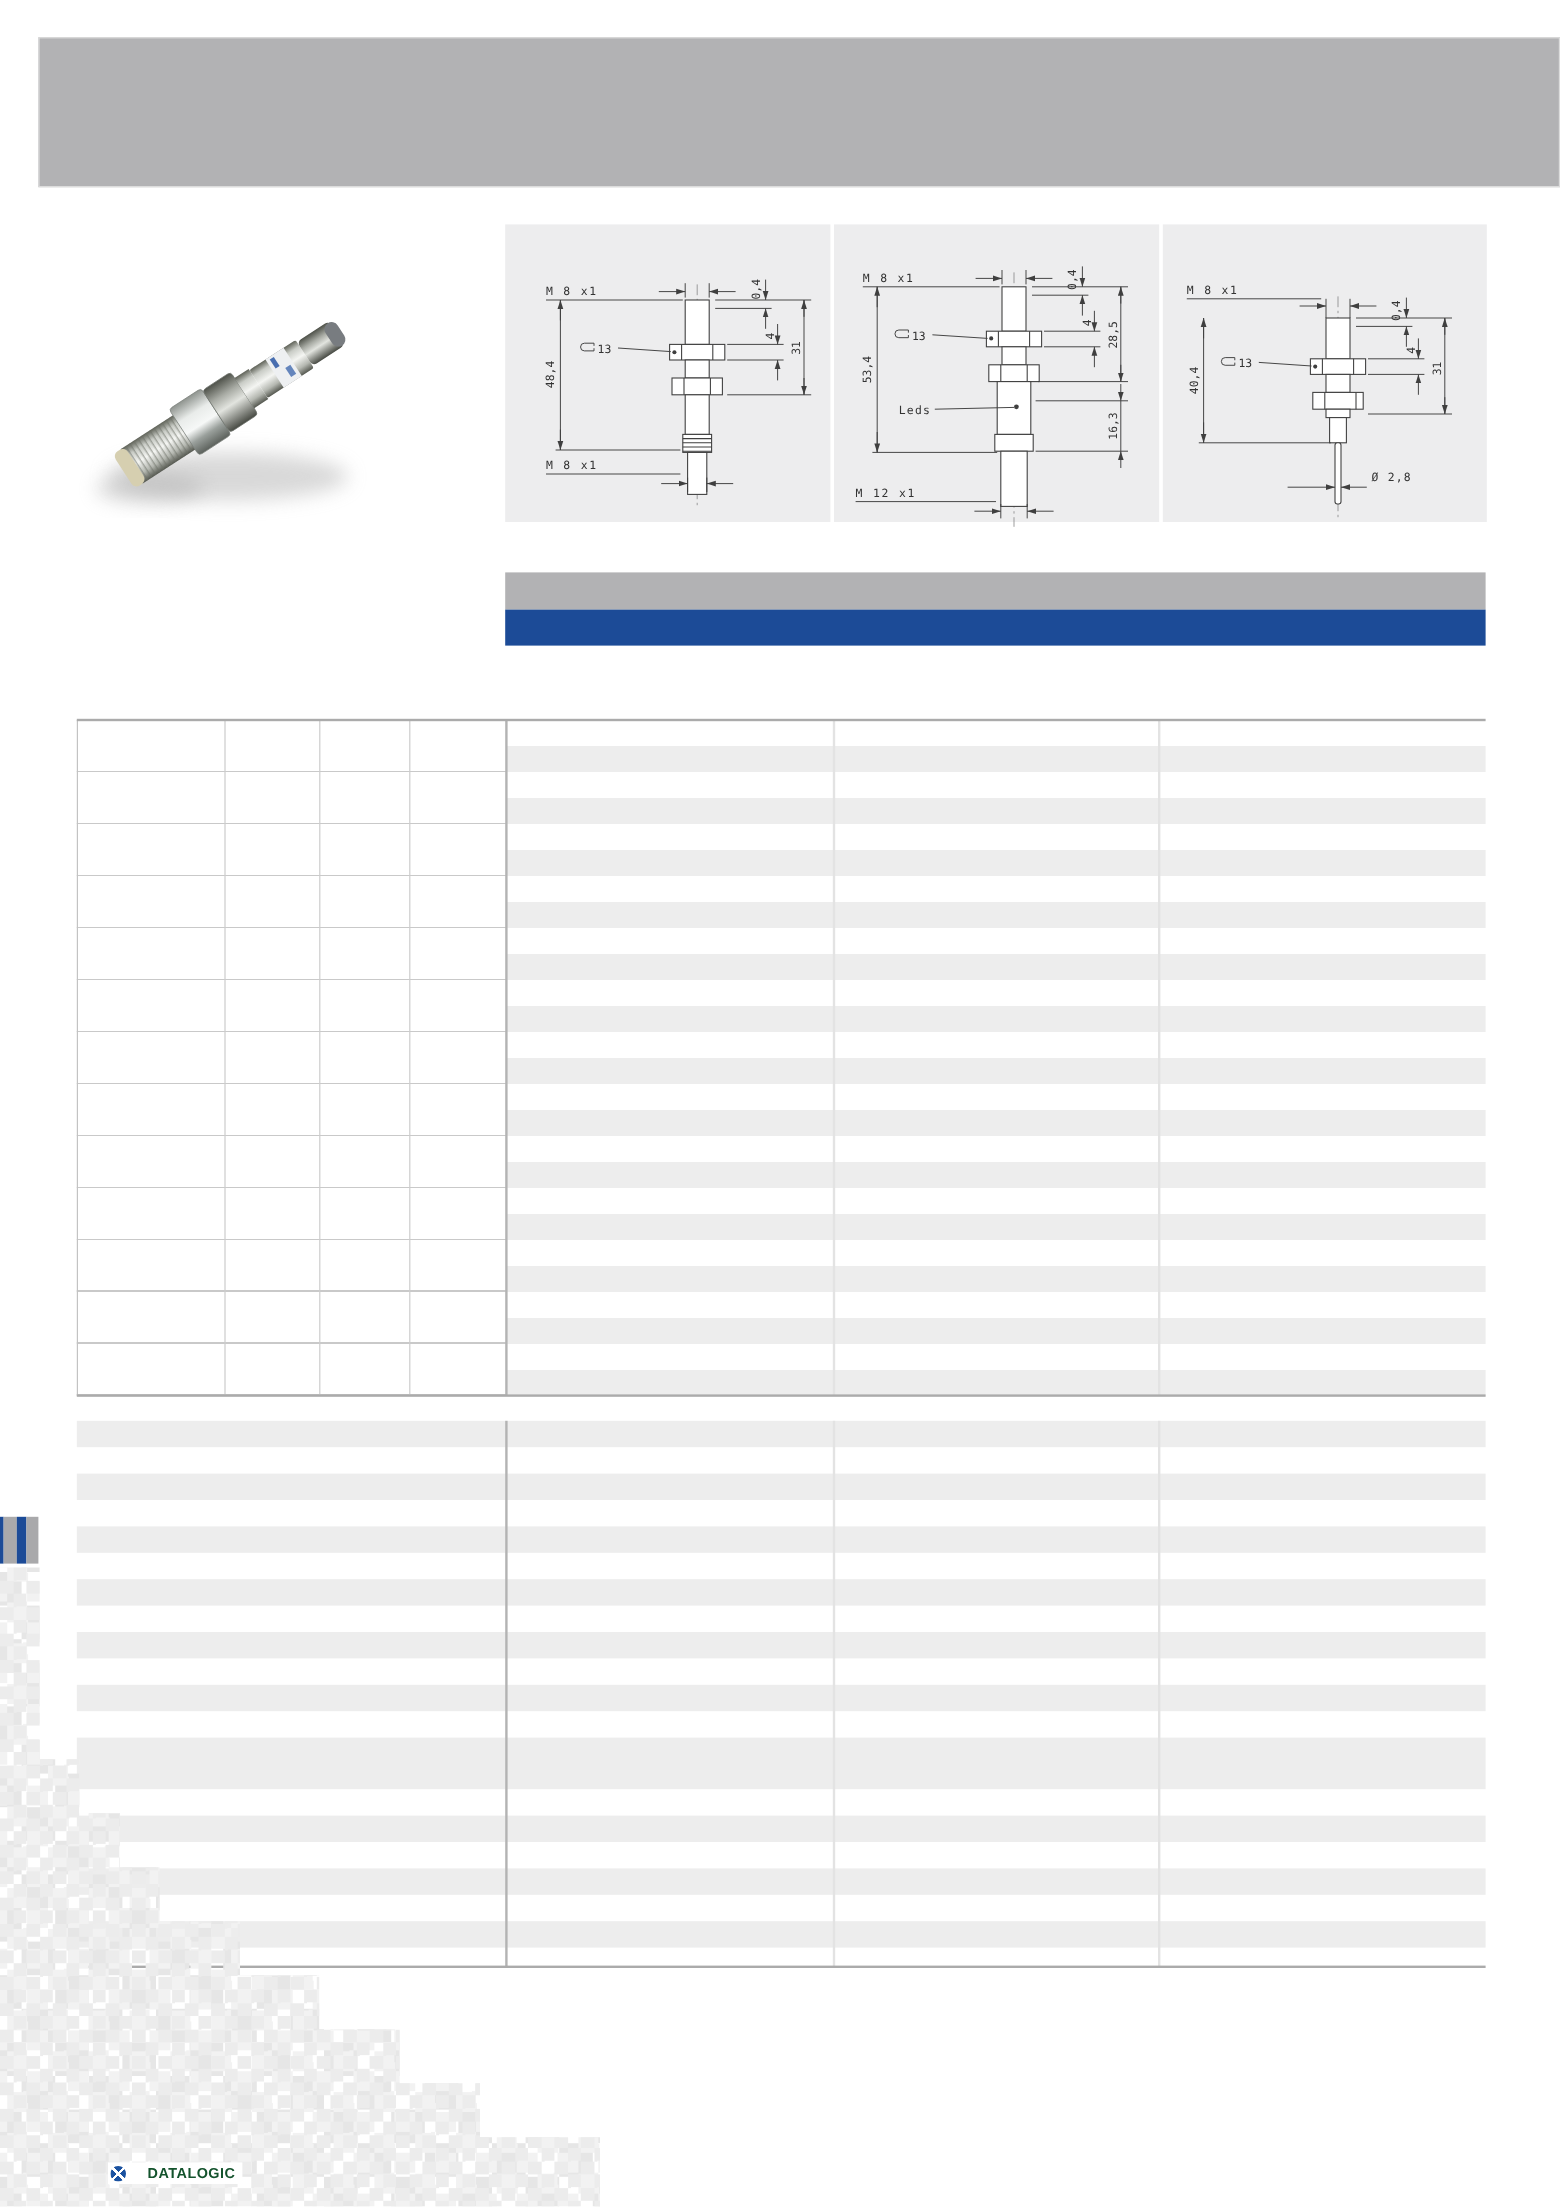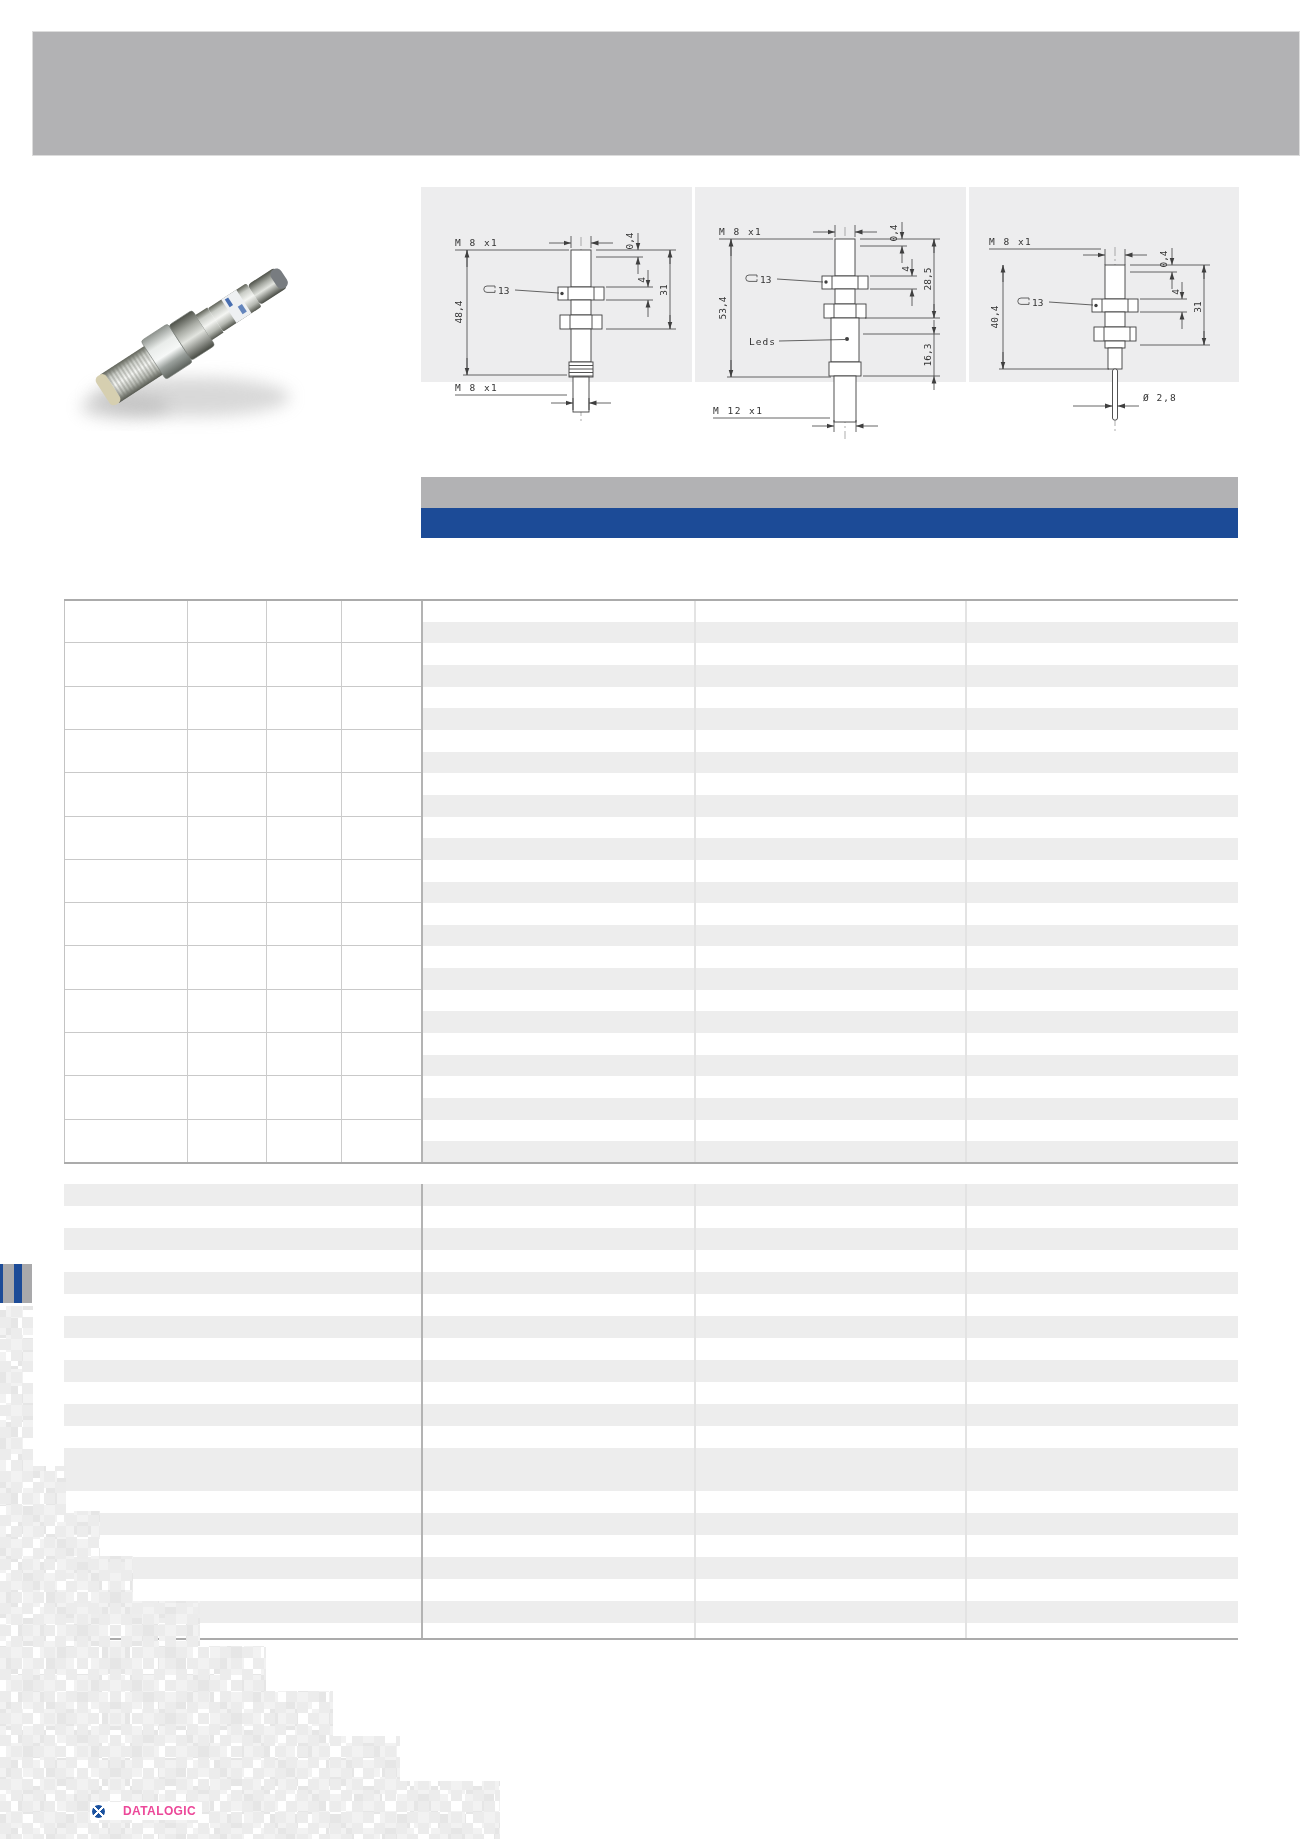--- a/index.html
+++ b/index.html
@@ -4,21 +4,21 @@
 <style>
   html,body{margin:0;padding:0;background:#ffffff;}
   .page{position:relative;width:1300px;height:1839px;background:#fff;overflow:hidden;
         font-family:"Liberation Sans",sans-serif;}
 
   
   .top-band{position:absolute;left:32px;top:31px;width:1268px;height:125px;
             background:#b2b2b4;border:1px solid #dcdcdc;box-sizing:border-box;}
 
   
-  .panel{position:absolute;top:187px;height:195px;background:#ededee;}
+  .panel{position:absolute;top:187px;height:248px;background:#ededee;}
   .panel svg{display:block;}
   .p1{left:421px;width:271px;}
   .p2{left:695px;width:271px;}
   .p3{left:969px;width:270px;}
   svg text{fill:#333;font-family:"DejaVu Sans Mono",monospace;font-size:9.5px;}
   .oln{stroke:#3f3f3f;stroke-width:.9;fill:#ffffff;}
   .dim{stroke:#3f3f3f;stroke-width:.8;fill:none;}
   .cl {stroke:#8a8a8a;stroke-width:.7;stroke-dasharray:9 3 2 3;fill:none;}
 
   
@@ -58,21 +58,21 @@
         333px 430px,400px 430px,400px 475px,500px 475px,500px 533px,0 533px);}
 
   
   .logo{position:absolute;left:90px;top:1802px;display:flex;align-items:center;gap:4px;
         background:#fff;padding:2px 6px 2px 2px;}
   .logo-mark{width:13px;height:13px;border-radius:50%;
       background:
         linear-gradient(45deg,transparent 44%,#fff 44% 56%,transparent 56%),
         linear-gradient(-45deg,transparent 44%,#fff 44% 56%,transparent 56%),
         #1b52a0;}
-  .logo-text{font-size:12px;font-weight:bold;letter-spacing:.4px;color:#ec4899;
+  .logo-text{font-size:12px;font-weight:bold;letter-spacing:.4px;color:#14532d;
       font-family:"Liberation Sans",sans-serif;padding-left:14px;}
 </style>
 </head>
 <body>
 
 <div class="page">
 
   <div class="top-band"></div>
 
   <svg style="position:absolute;left:55px;top:225px" width="300" height="210" viewBox="0 0 300 210">

